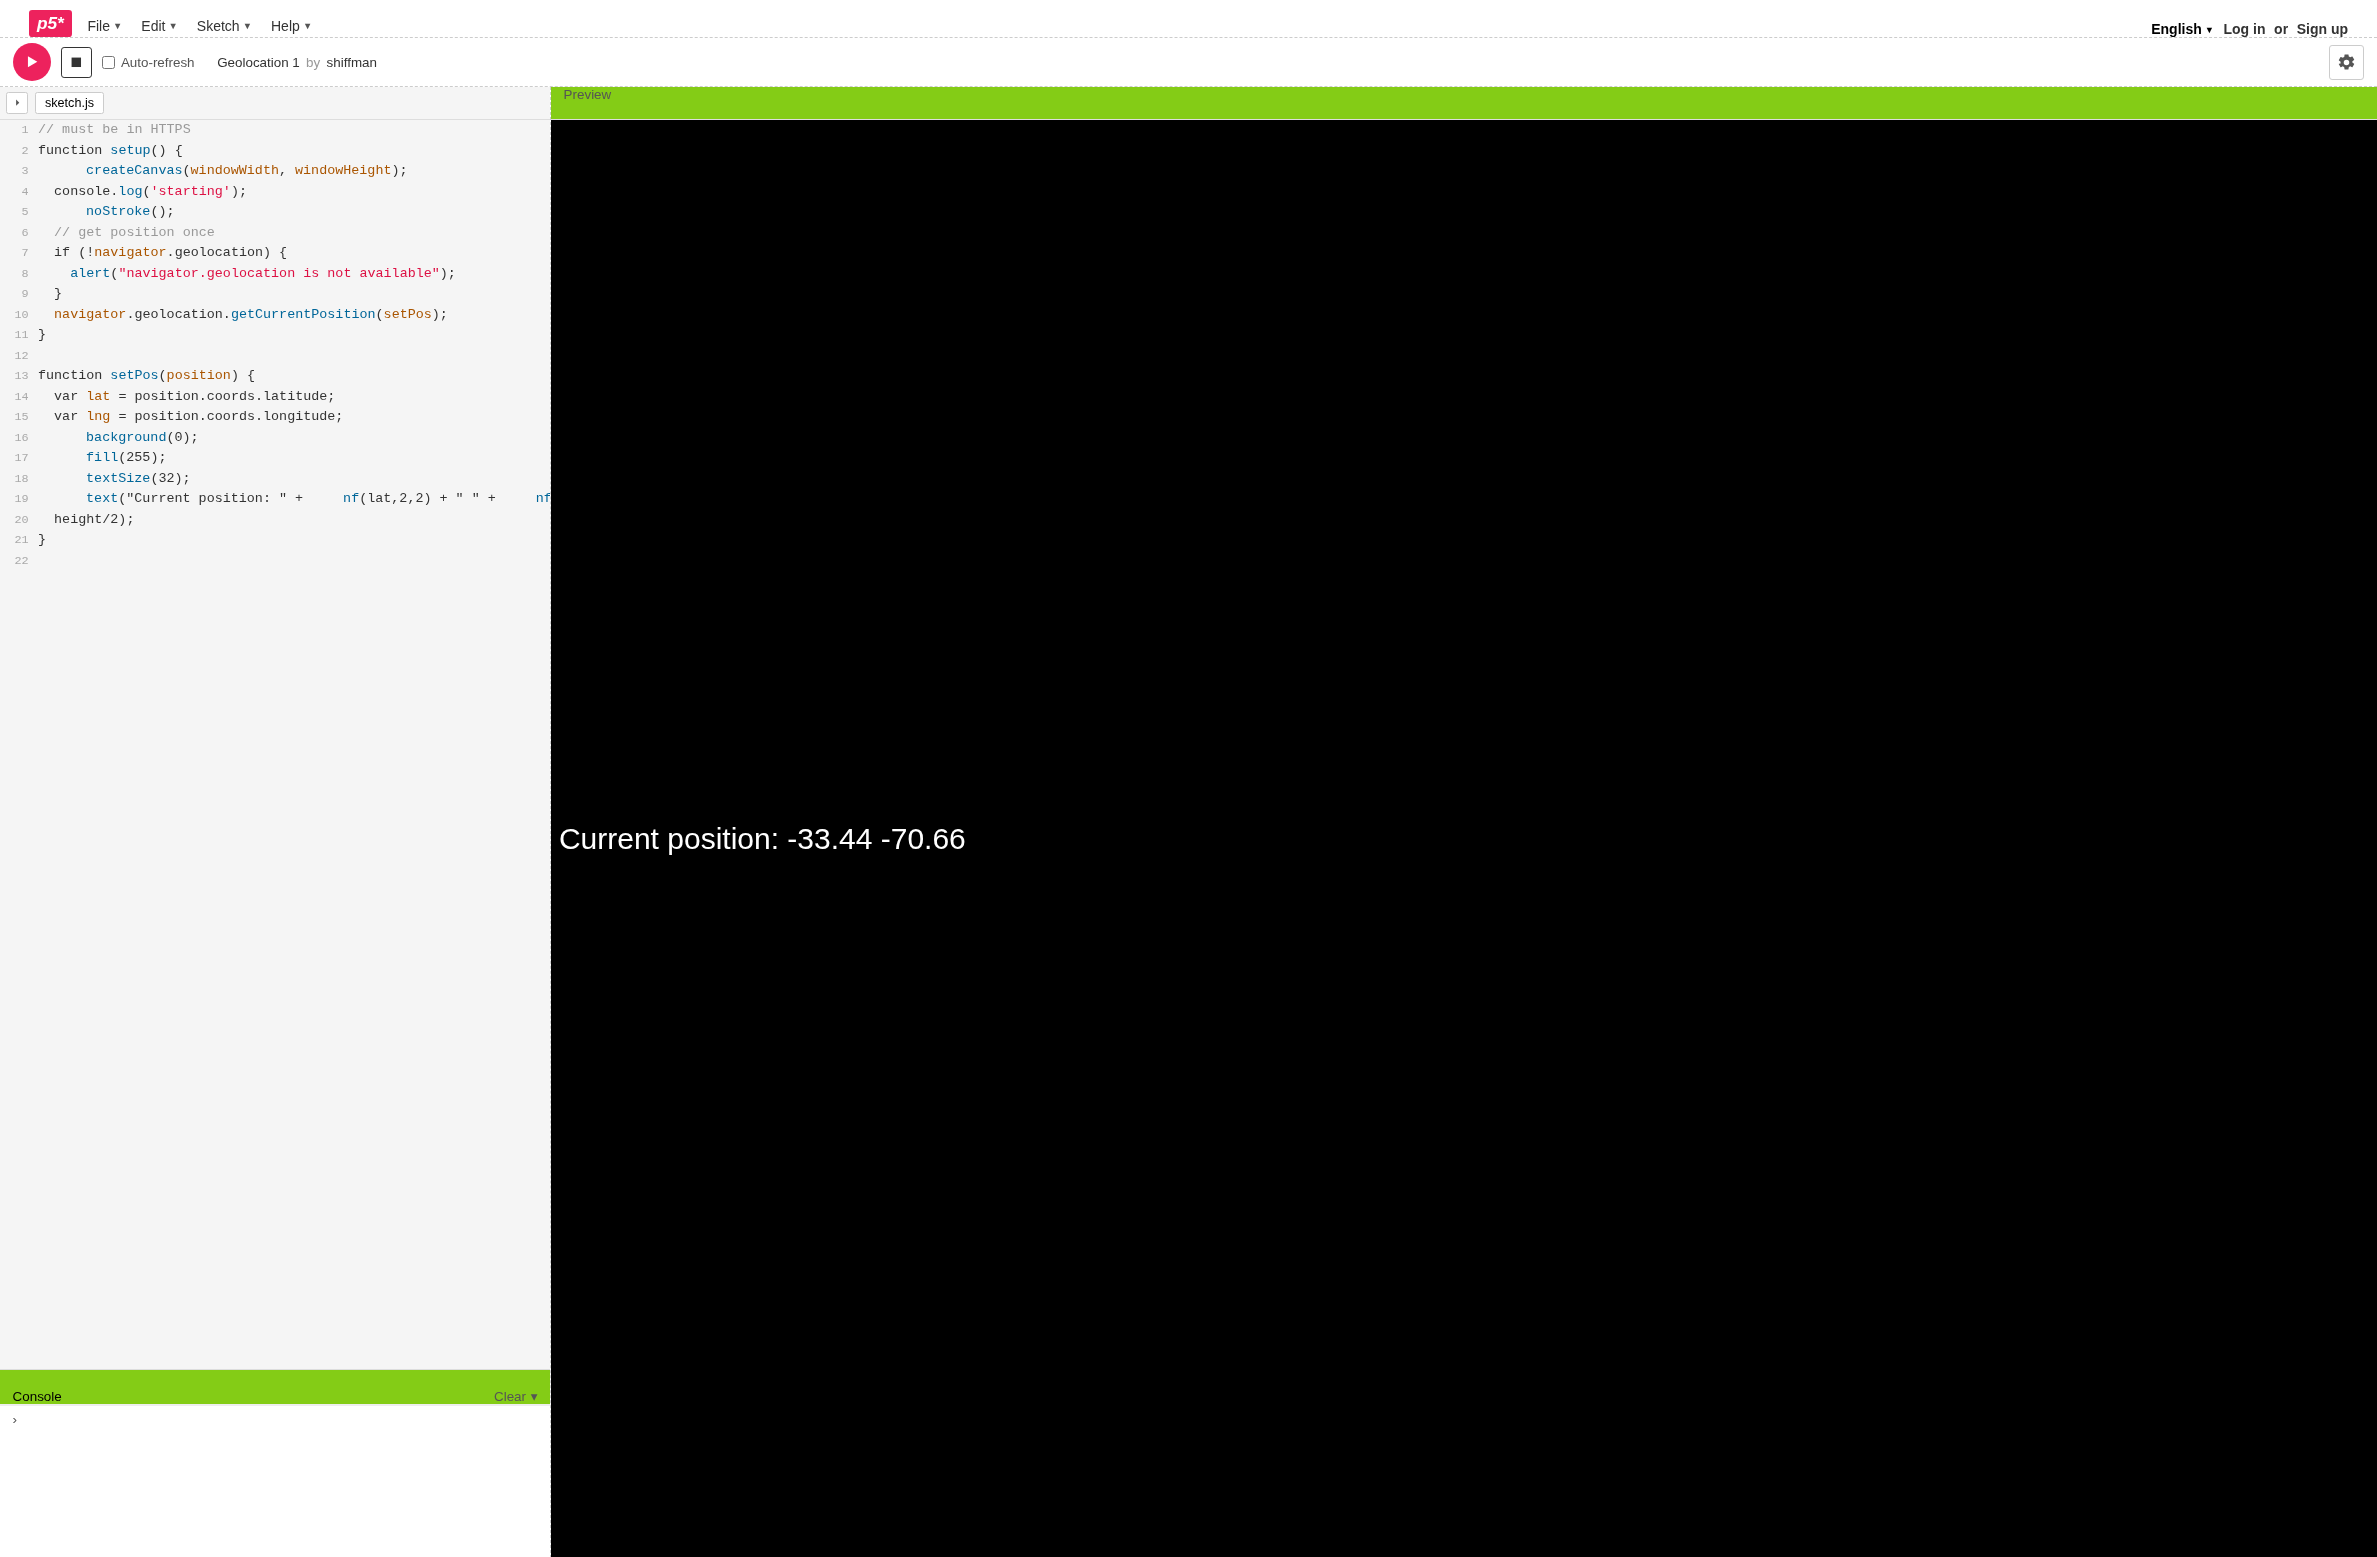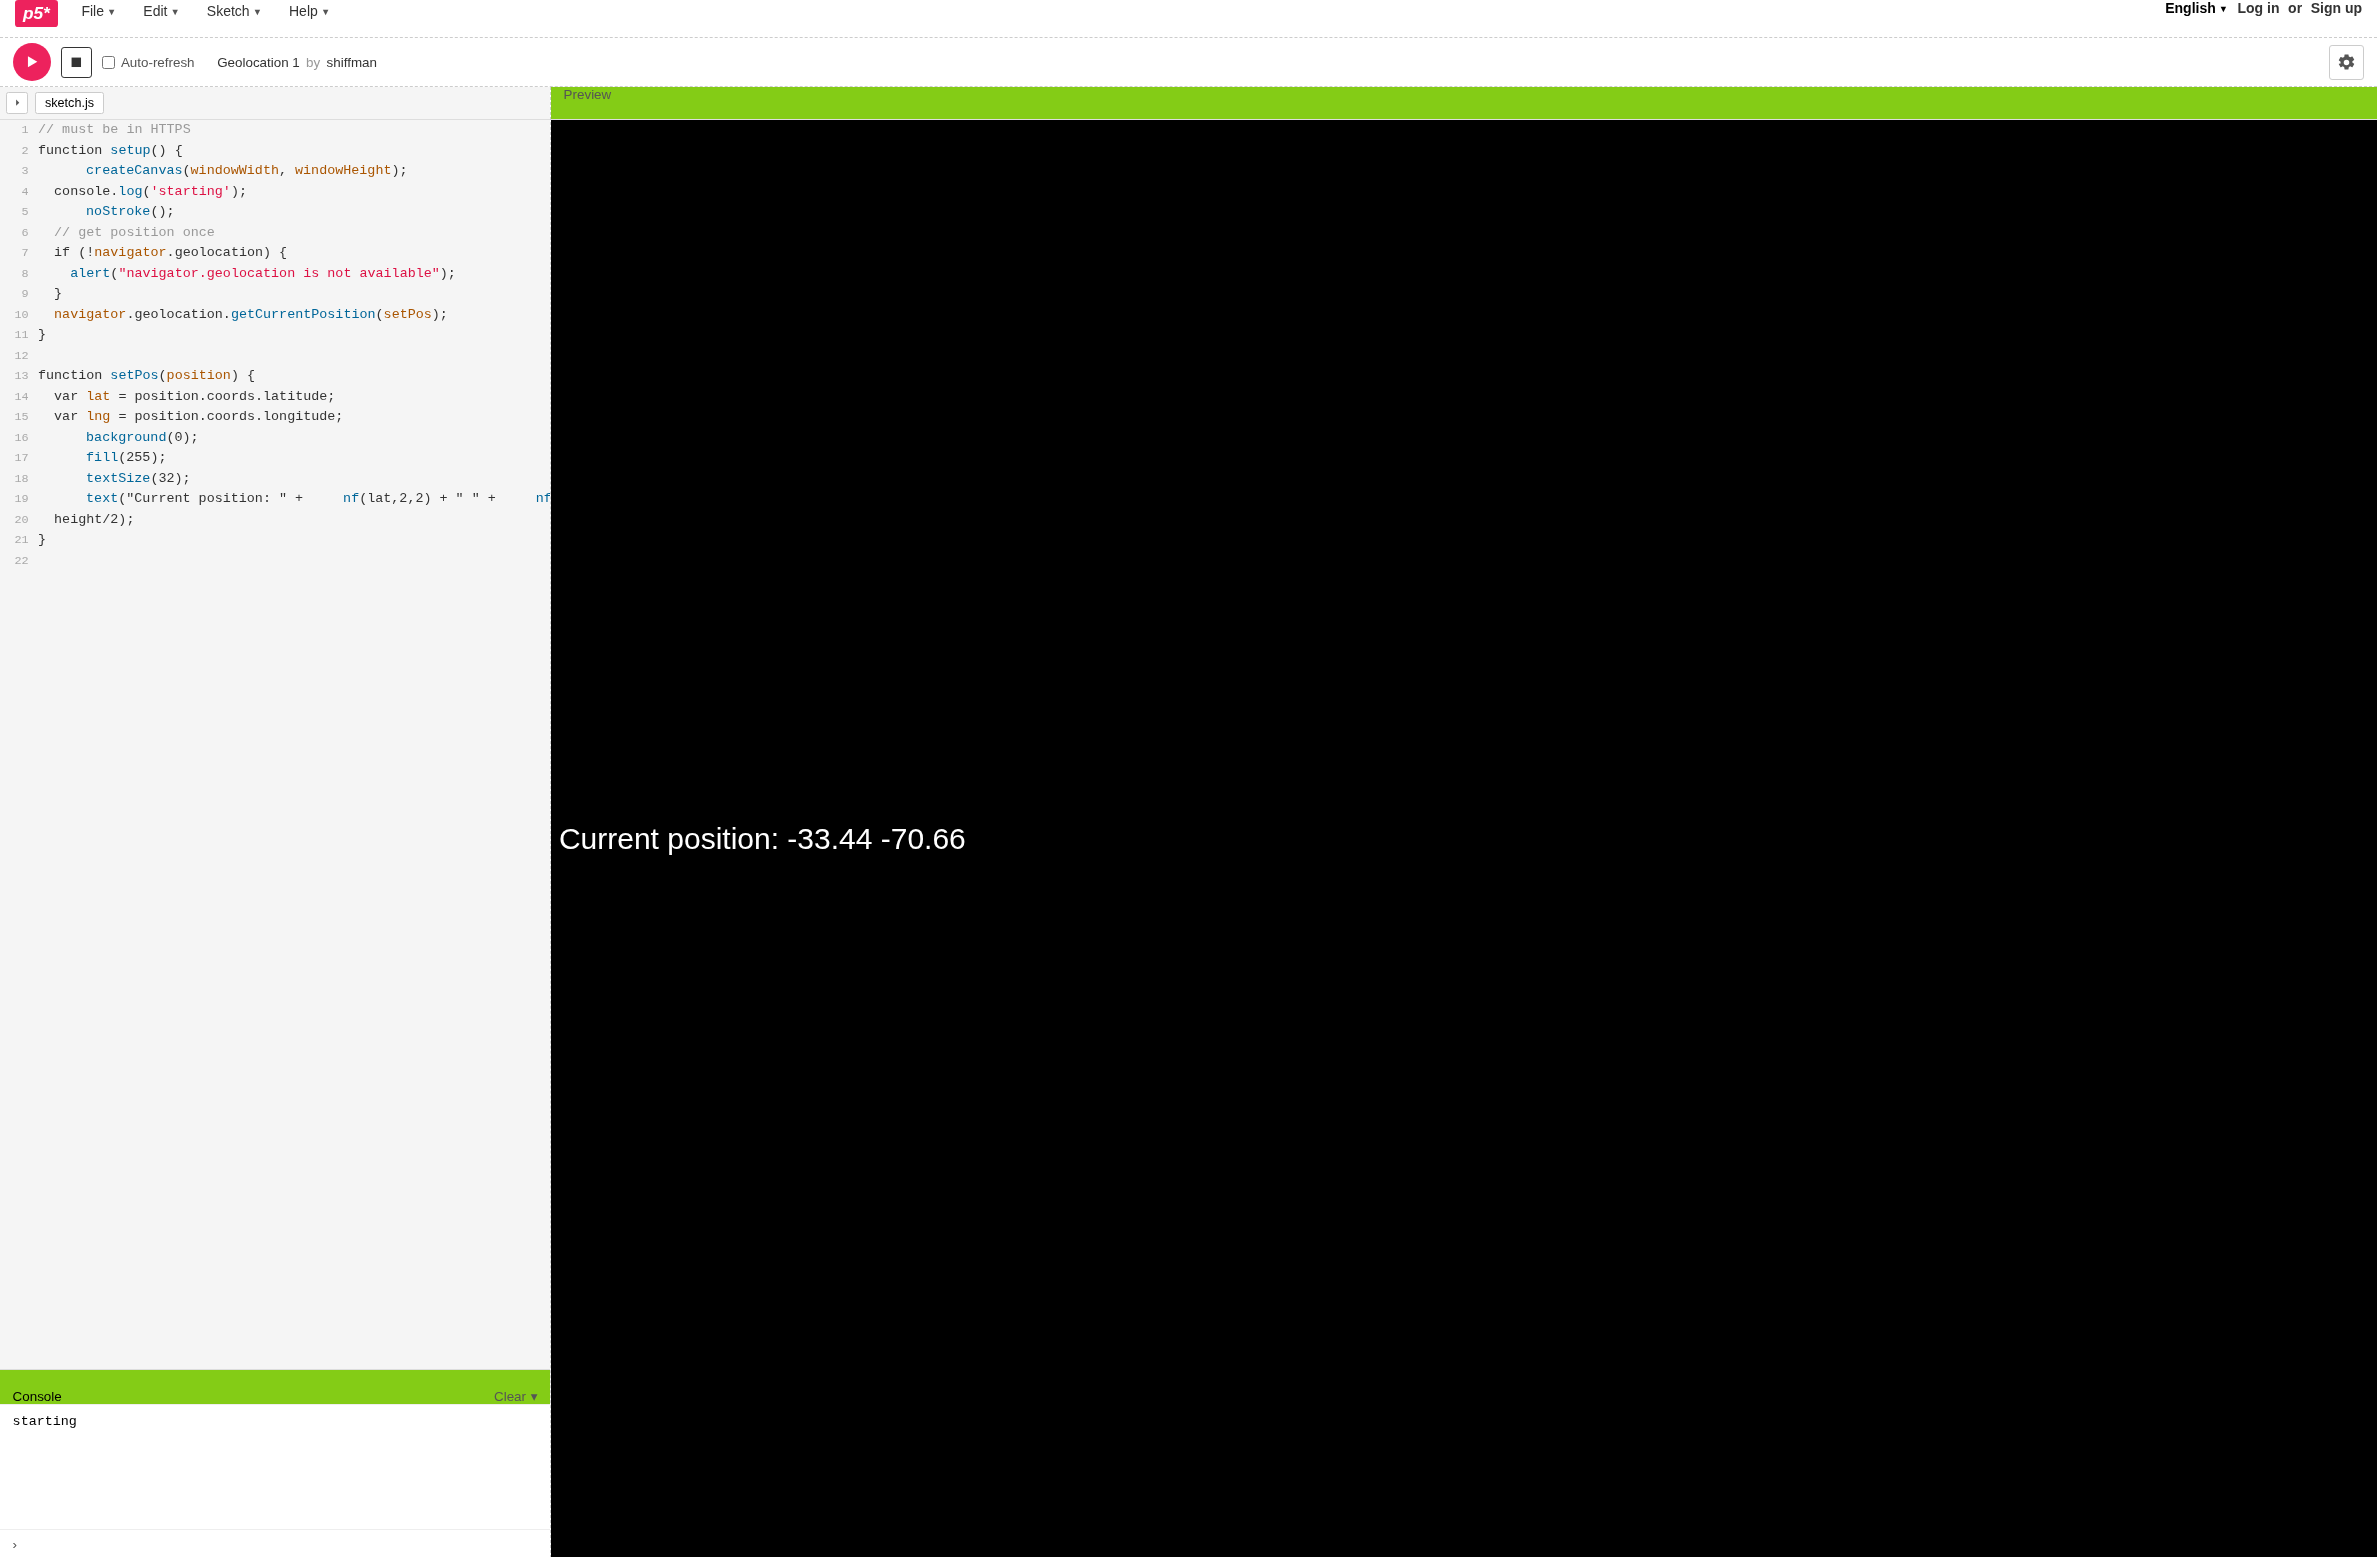--- a/index.html
+++ b/index.html
@@ -1,25 +1,25 @@
 <!DOCTYPE html>
 <html style="font-size:12.6px"><head>
   <meta charset="utf-8">
   <style>
     * { box-sizing: border-box; margin: 0; padding: 0; }
     body { font-family: 'Helvetica Neue', Helvetica, Arial, sans-serif; background: #fff; width: 2377px; height: 1558px; overflow: hidden; }
 
     
     #top-nav {
       display: flex;
-      align-items: flex-start;
+      align-items: flex-end;
       height: 38px;
       border-bottom: 0.8px dashed #ccc;
-      padding: 0 15px;
-      gap: 8px;
+      padding: 0 29px;
+      gap: 0;
     }
     #logo {
       background: #ed225d;
       color: #fff;
       font-weight: bold;
       font-size: 17.3px;
       padding: 3.1px 7.9px;
       border-radius: 3.1px;
       margin-right: 15.7px;
       font-style: italic;
@@ -443,23 +443,20 @@
       </div>
 
     <div id="console-panel">
       <div id="console-header">
         <span id="console-title">Console</span>
         <button class="console-clear-btn">
           <span>Clear</span>
           <span>▾</span>
         </button>
       </div>
-      <div id="console-output">
-        <span>starting</span>
-      </div>
       <div id="console-input-row">
         <span class="console-prompt">›</span>
         <input type="text" style="border: none; outline: none; font-family: &quot;Courier New&quot;, monospace; font-size: 13.4px; flex: 1 1 0%; width: 100%;">
       </div>
     </div>
 
   </div>
 
   <div id="preview-panel">
     <div id="preview-header">

